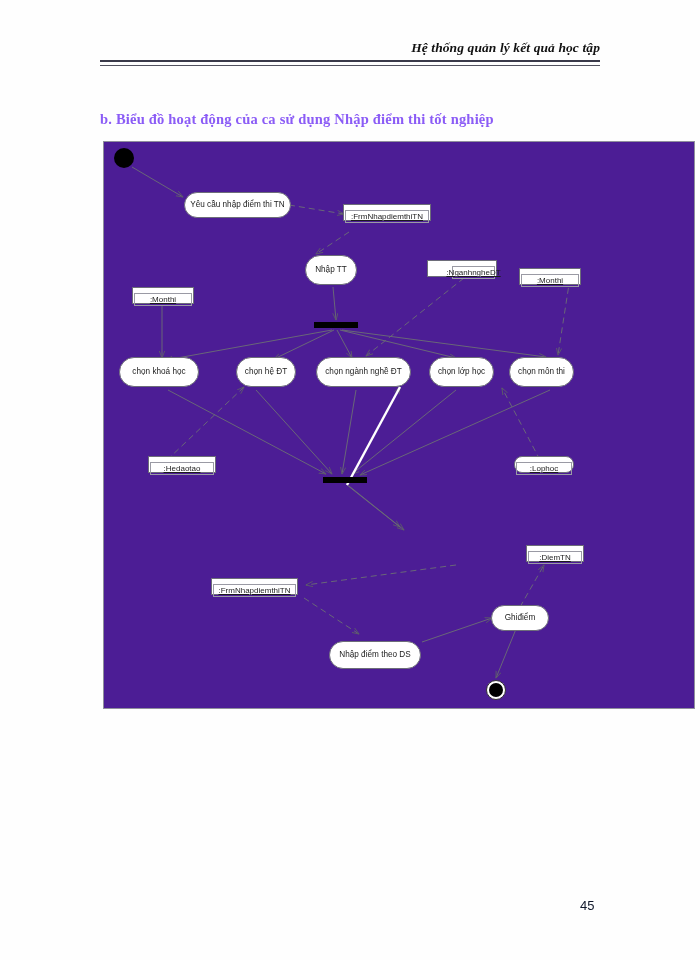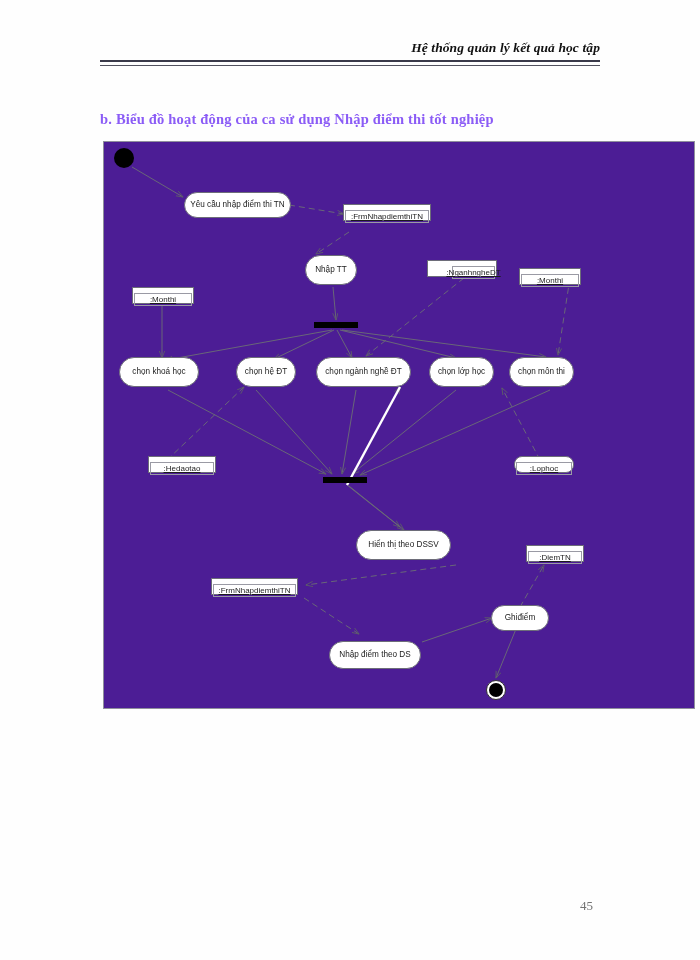--- a/index.html
+++ b/index.html
@@ -136,23 +136,23 @@
   .end-node-inner {
     position: absolute;
     border-radius: 50%;
     background: #000000;
   }
 
   
   .page-number {
     position: absolute;
     left: 580px; top: 898px;
-    font-family: Liberation Serif, serif;
+    font-family: Liberation Sans, sans-serif;
     font-size: 13px;
-    color: #737373;
+    color: #0f172a;
   }
 </style>
 </head>
 <body>
 
 <div class="page">
 
   <div class="header-title">Hệ thống quản lý kết quả học tập</div>
   <div class="rule-thick"></div>
   <div class="rule-thin"></div>
@@ -265,23 +265,20 @@
       <div class="node object-box" style="left:44px; top:314px; width:68px; height:17px;">
         <span>:Hedaotao</span>
       </div>
 
       <div class="node object-box" style="left:410px; top:314px; width:60px; height:17px;border-radius:8px;">
         <span>:Lophoc</span>
       </div>
 
       <div class="bar" style="left:219px; top:335px; width:44px; height:6px;"></div>
 
-      <div class="node activity" style="left:252px; top:388px; width:95px; height:30px;">
-        <span>Hiển thị theo DSSV</span>
-      </div>
 
       <div class="node object-box" style="left:422px; top:403px; width:58px; height:17px;">
         <span>:DiemTN</span>
       </div>
 
       <div class="node object-box" style="left:107px; top:436px; width:87px; height:17px;">
         <span>:FrmNhapdiemthiTN</span>
       </div>
 
       <div class="node activity" style="left:387px; top:463px; width:58px; height:26px;">

